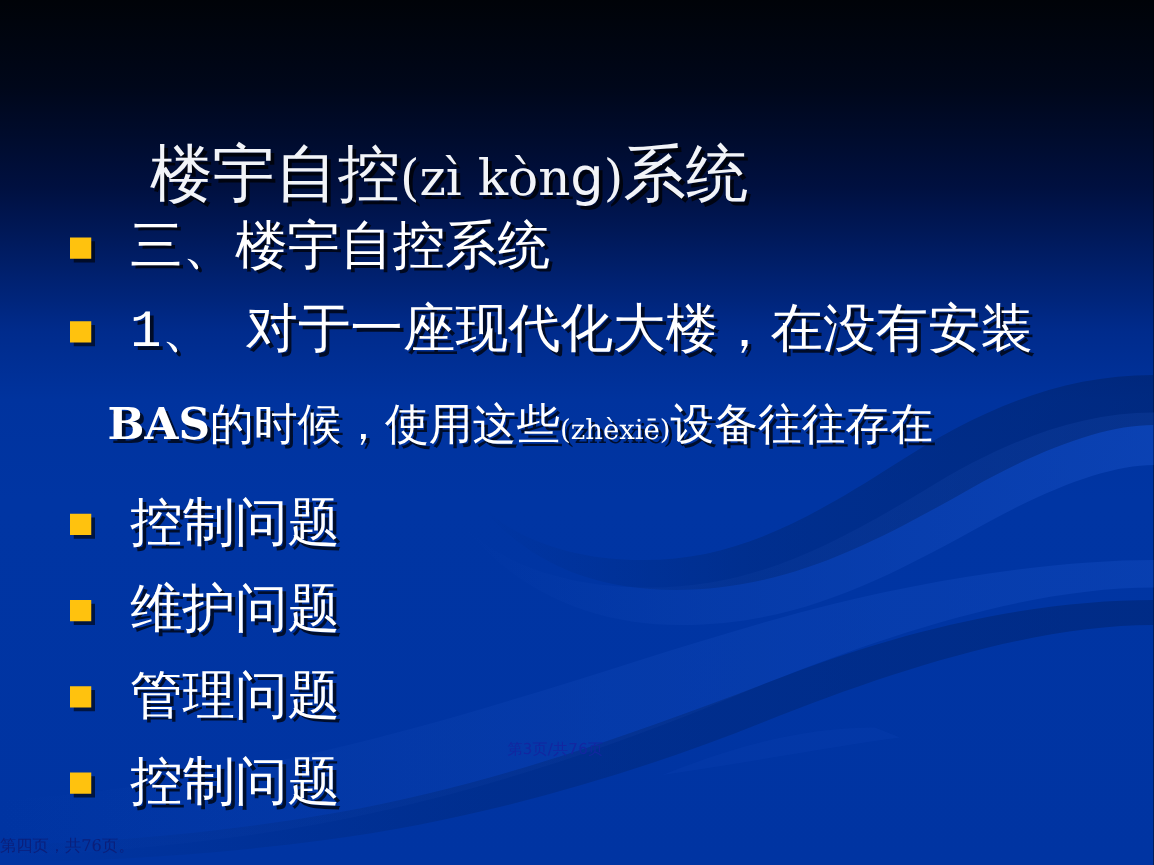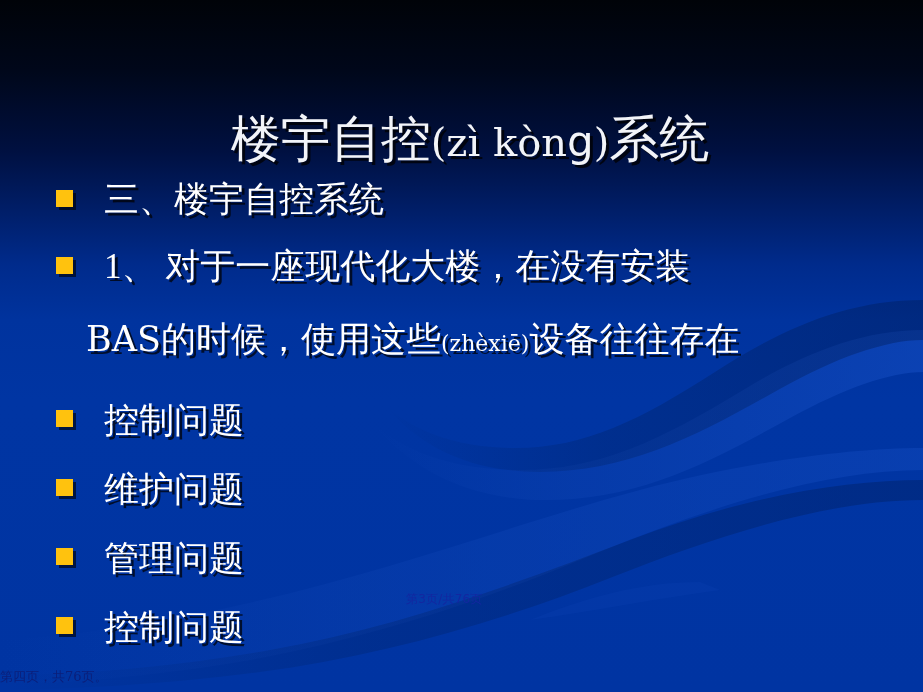--- a/index.html
+++ b/index.html
@@ -34,21 +34,20 @@
     width: 923px; height: 692px;
     pointer-events: none;
   }
 
   
   .title {
     position: absolute;
     left: 120px;
     top: 112px;
     width: 700px;
-    text-align: center;
     color: #f2f4f8;
     font-family: "DejaVu Serif", "Liberation Serif", serif;
     font-size: 50px;
     line-height: 54px;
     font-weight: normal;
     letter-spacing: 0px;
     text-shadow: 3px 3px 0px rgba(0,0,0,0.75);
     white-space: normal;
     z-index: 5;
   }
@@ -67,22 +66,22 @@
     top: 176px;
     width: 860px;
     z-index: 6;
   }
   .bullet-row {
     position: relative;
     display: block;
     margin: 0;
     padding: 0 0 0 60px;
     color: #ffffff;
-    font-family: Liberation Serif, serif;
-    font-size: 35px;
+    font-family: Liberation Mono, monospace;
+    font-size: 42px;
     line-height: 47px;
     text-shadow: 3px 3px 0px rgba(0,0,0,0.72);
   }
   .bullet-row .marker {
     position: absolute;
     left: 12px;
     width: 17px;
     height: 17px;
     background: #ffc20e;
     box-shadow: 3px 3px 0 rgba(0,0,0,0.6);
@@ -99,20 +98,21 @@
     font-family: "DejaVu Serif", "Liberation Serif", serif;
     font-size: 35px;
     line-height: 63px;
     text-shadow: 3px 3px 0px rgba(0,0,0,0.72);
   }
   .cont-line .pinyin-sm {
     font-size: 22px;
   }
   .cont-line .latin {
     font-family: "DejaVu Serif", "Liberation Serif", serif;
+    font-weight: bold;
   }
 
   .spacer-sm { height: 12px; }
 
   .bullet-row.item { margin-top: 22px; }
   .bullet-row.item .marker { top: 13px; }
 
   
   .pagenum-mid {
     position: absolute;

